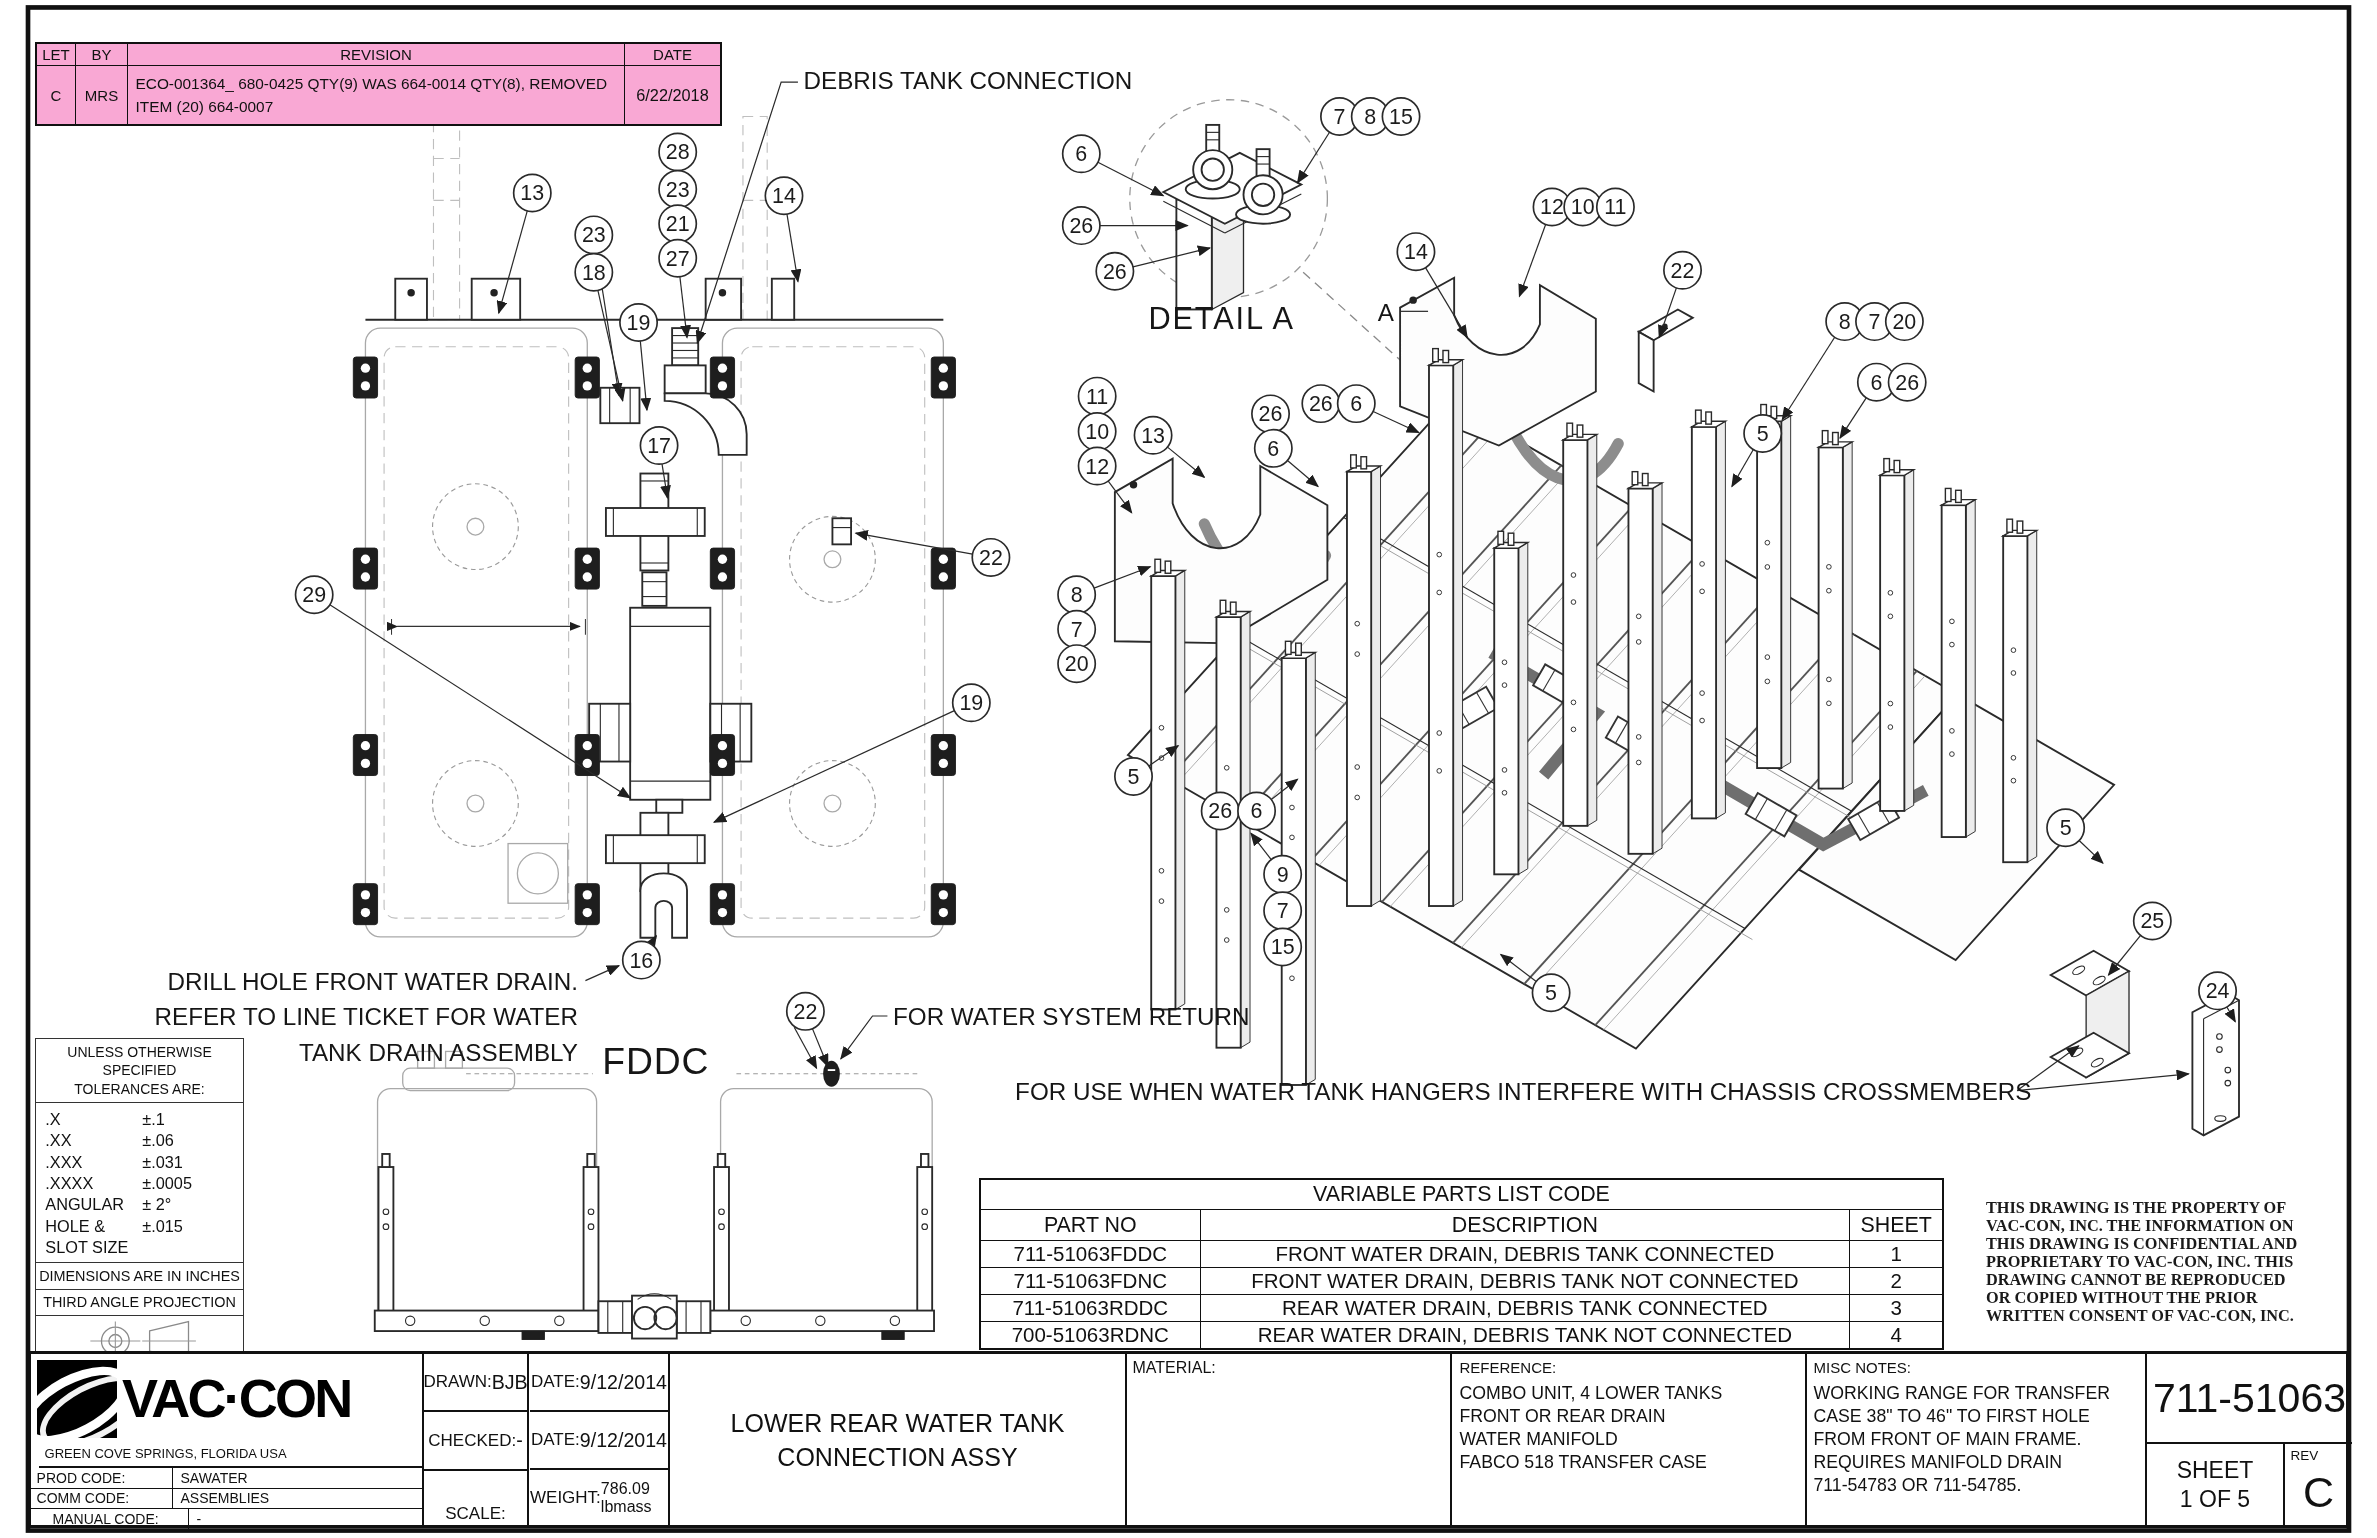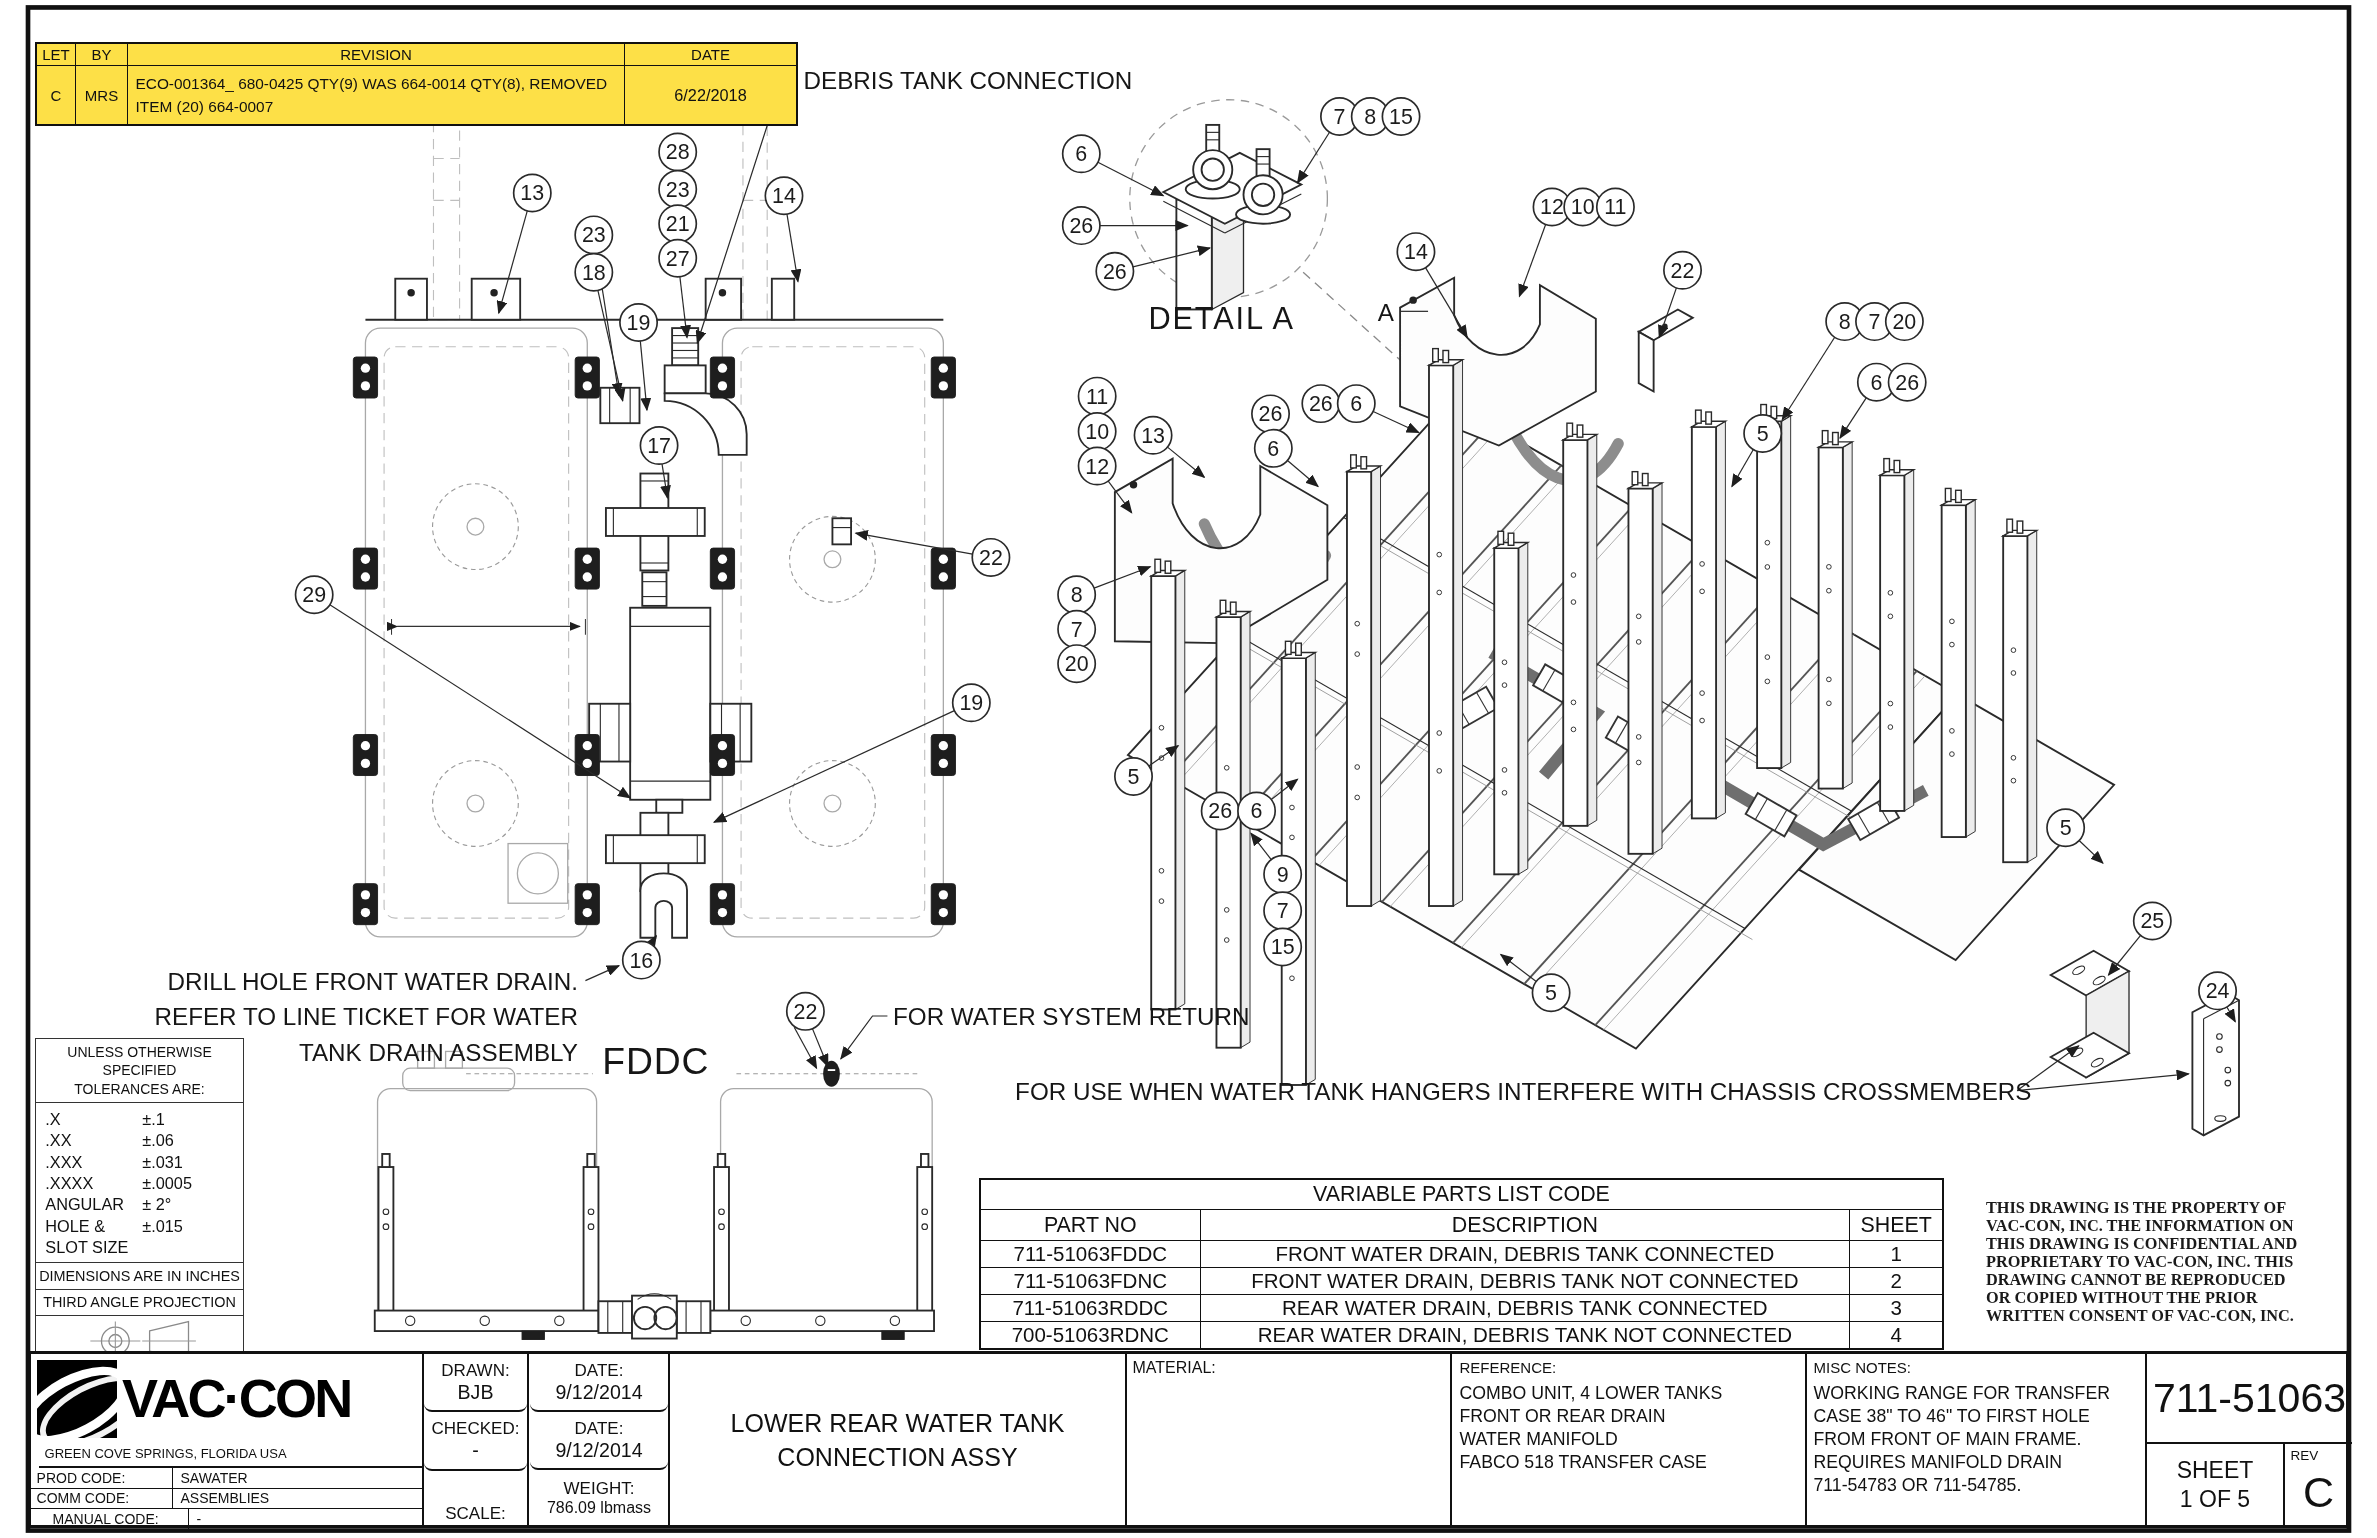--- a/index.html
+++ b/index.html
@@ -18,21 +18,21 @@
   .thin{stroke:#333;stroke-width:1.1;fill:none;}
   .pipe{stroke:#8d8d8d;stroke-width:12;fill:none;stroke-linecap:round;}
   .pipe2{stroke:#6f6f6f;stroke-width:13;fill:none;stroke-linecap:butt;}
   .clip{fill:#1e1e1e;stroke:#1e1e1e;}
   .shade{fill:#efefef;stroke:#2a2a2a;stroke-width:1.4;}
   .deck{fill:#fdfdfd;stroke:#2a2a2a;stroke-width:2;}
 
   .ann{font-size:26px;fill:#161616;}
   .annbig{font-size:33px;letter-spacing:2px;}
   .fddc{font-size:40px;letter-spacing:1px;}
-  .revtbl{left:35px;top:42px;width:763px;background:#fde047;border:2.3px solid #111;font-size:15px;}
+  .revtbl{left:35px;top:42px;width:687px;background:#f9a8d4;border:2.3px solid #111;font-size:15px;}
   .revtbl .r{display:flex;}
   .revtbl .c{box-sizing:border-box;border-right:1.9px solid #111;display:flex;align-items:center;justify-content:center;}
   .revtbl .c:last-child{border-right:none;}
   .revtbl .hd{height:21.4px;border-bottom:1.9px solid #111;}
   .revtbl .bd{height:58px;}
   .rev-lines{display:block;text-align:left;width:100%;padding:2.8px 7.5px;font-size:15.4px;line-height:23px;}
 
   .toltbl{left:35px;top:1038px;width:209px;background:#fff;border:1.9px solid #333;font-size:14px;}
   .tol-sec{border-bottom:1.9px solid #333;padding:3.7px 0;text-align:center;line-height:18.6px;}
   .tol-rows{border-bottom:1.9px solid #333;padding:5.6px 0 3.7px 9.3px;font-size:16.3px;line-height:21.4px;}
@@ -61,21 +61,21 @@
   .logo-box{position:absolute;left:5.6px;top:5.6px;width:80px;height:78px;background:#000;overflow:hidden;}
   .swoosh{position:absolute;width:101px;height:43px;border:9.3px solid #fff;border-radius:50%;transform:rotate(-28deg);}
   .s1{left:-20.5px;top:15px;}
   .s2{left:-1.9px;top:24px;border-width:6.5px;opacity:.95;}
   .vacname{position:absolute;left:91px;top:13px;font-size:54px;font-weight:900;letter-spacing:-2.8px;color:#000;}
   .addr{position:absolute;left:8px;right:0;top:86px;height:28px;font-size:13px;display:flex;align-items:center;padding-left:5.6px;border-bottom:2.3px solid #111;box-sizing:border-box;}
   .code-row{position:absolute;left:0;right:0;height:20.5px;border-bottom:1.9px solid #111;display:flex;font-size:14px;box-sizing:border-box;}
   .code-row .cl{width:142px;border-right:1.9px solid #111;padding:1.9px 0 0 5.6px;box-sizing:border-box;}
   .code-row .cv{padding:1.9px 0 0 7.5px;}
   .dd-row{position:absolute;left:0;right:0;border-bottom:2.3px solid #111;box-sizing:border-box;
-          display:flex;flex-direction:column;align-items:center;justify-content:center;border-radius:8px;}
+          display:flex;align-items:center;justify-content:center;}
   .dd-lab{font-size:17px;}
   .dd-val{font-size:19.6px;}
   .dtitle{position:absolute;left:0;right:0;top:0;bottom:0;display:flex;flex-direction:column;align-items:center;justify-content:center;font-size:25px;line-height:34px;}
   .celllab{position:absolute;left:6.5px;top:4.7px;font-size:16px;}
   .refbody{position:absolute;left:6.5px;top:28px;font-size:17.7px;line-height:23px;}
   .pn-top{position:absolute;left:0;right:0;top:0;height:90px;border-bottom:2.8px solid #111;display:flex;align-items:center;justify-content:center;font-size:41px;box-sizing:border-box;}
   .pn-sheet{position:absolute;left:0;top:90px;bottom:0;width:138px;border-right:2.8px solid #111;display:flex;flex-direction:column;align-items:center;justify-content:center;font-size:23px;line-height:29px;box-sizing:border-box;}
   .pn-rev{position:absolute;left:138px;top:90px;bottom:0;right:0;}
   .pn-rev .rl{position:absolute;left:5.6px;top:3.7px;font-size:13.5px;}
   .pn-rev .rv{position:absolute;left:0;right:0;top:15px;bottom:0;display:flex;align-items:center;justify-content:center;font-size:43px;}

